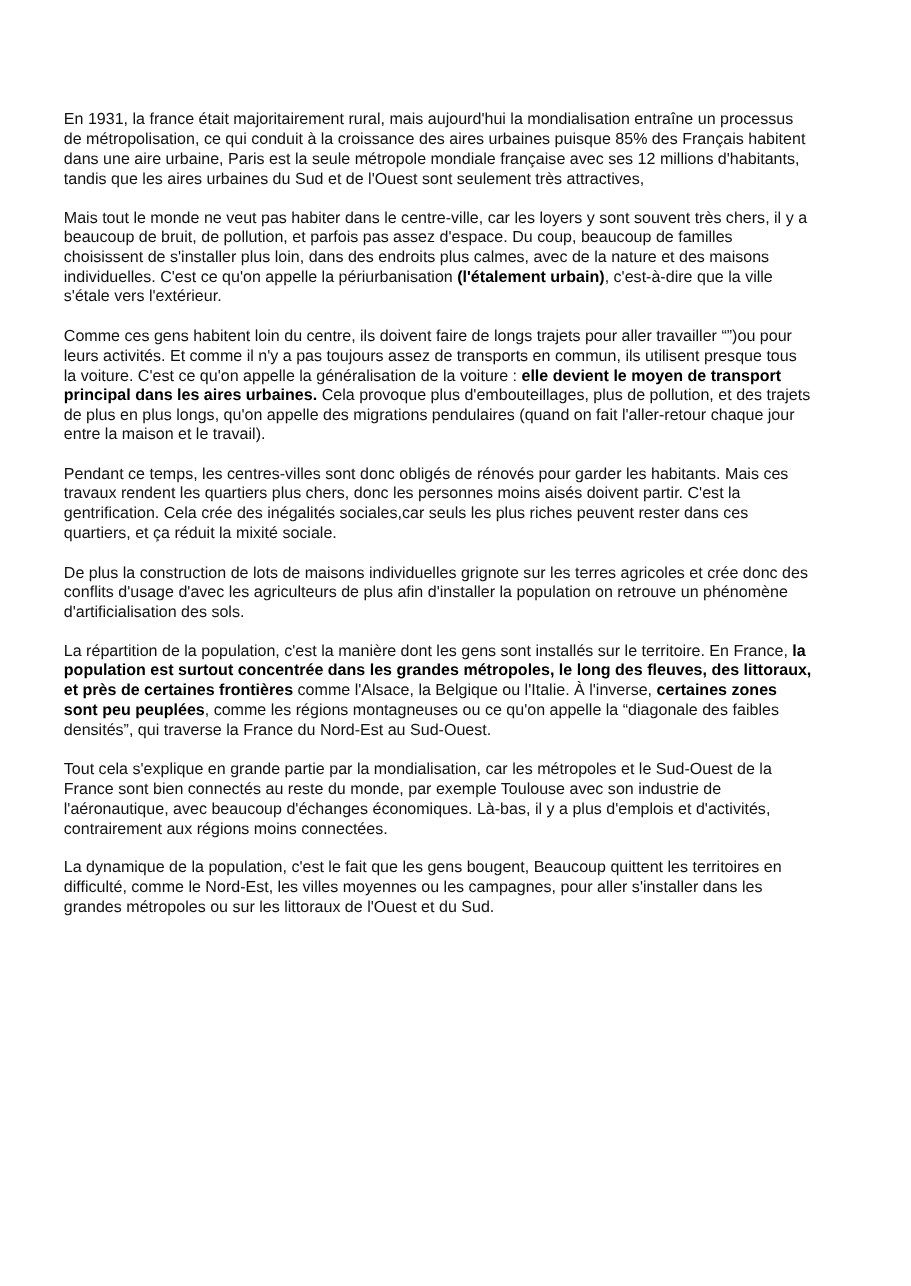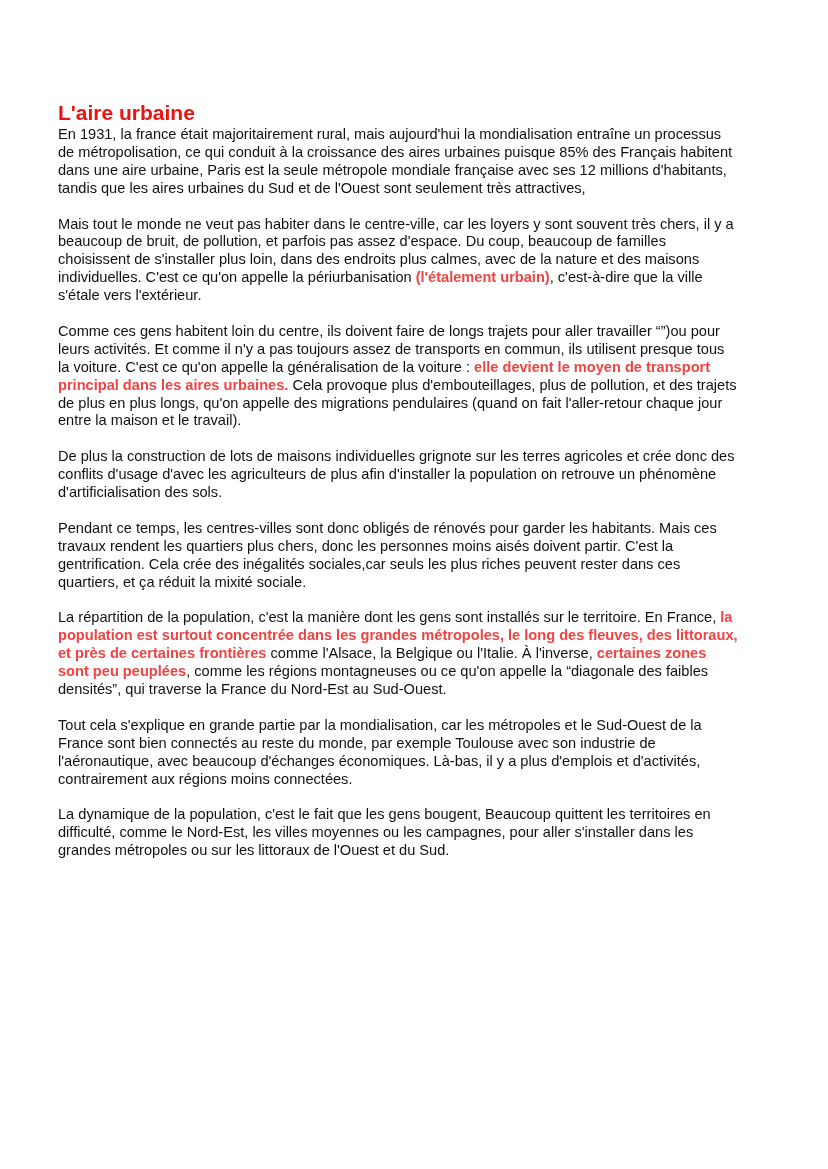--- a/index.html
+++ b/index.html
@@ -8,46 +8,45 @@
       position: absolute; left: 58px; top: 101px; width: 680px;
       font-family: "Liberation Sans", sans-serif;
       font-size: 14.6px; line-height: 17.9px; color: #111111;
     }
     .title {
       font-family: "Liberation Sans", sans-serif;
       font-weight: bold; font-size: 21px; line-height: 24px;
       color: #ee1111; margin: 0 0 1px 0;
     }
     p { margin: 0 0 17.9px 0; }
-    b { font-weight: bold; color: #ef4444; }
+    b { font-weight: bold; color: #000000; }
   </style>
 </head>
 <body>
 
 <div class="page">
-  <div class="title">L'aire urbaine</div>
 
   <p>
     <span>En 1931, la france était majoritairement rural, mais aujourd'hui la mondialisation entraîne un processus de métropolisation, ce qui conduit à la croissance des aires urbaines puisque 85% des Français habitent dans une aire urbaine, Paris est la seule métropole mondiale française avec ses 12 millions d'habitants, tandis que les aires urbaines du Sud et de l'Ouest sont seulement très attractives,</span>
   </p>
 
   <p>
     <span>Mais tout le monde ne veut pas habiter dans le centre-ville, car les loyers y sont souvent très chers, il y a beaucoup de bruit, de pollution, et parfois pas assez d'espace. Du coup, beaucoup de familles choisissent de s'installer plus loin, dans des endroits plus calmes, avec de la nature et des maisons individuelles. C'est ce qu'on appelle la périurbanisation </span><b>(l'étalement urbain)</b><span>, c'est-à-dire que la ville s'étale vers l'extérieur.</span>
   </p>
 
   <p>
     <span>Comme ces gens habitent loin du centre, ils doivent faire de longs trajets pour aller travailler “”)ou pour leurs activités. Et comme il n'y a pas toujours assez de transports en commun, ils utilisent presque tous la voiture. C'est ce qu'on appelle la généralisation de la voiture : </span><b>elle devient le moyen de transport principal dans les aires urbaines.</b><span> Cela provoque plus d'embouteillages, plus de pollution, et des trajets de plus en plus longs, qu'on appelle des migrations pendulaires (quand on fait l'aller-retour chaque jour entre la maison et le travail).</span>
   </p>
 
   <p>
-    <span>De plus la construction de lots de maisons individuelles grignote sur les terres agricoles et crée donc des conflits d'usage d'avec les agriculteurs de plus afin d'installer la population on retrouve un phénomène d'artificialisation des sols.</span>
+    <span>Pendant ce temps, les centres-villes sont donc obligés de rénovés pour garder les habitants. Mais ces travaux rendent les quartiers plus chers, donc les personnes moins aisés doivent partir. C'est la gentrification. Cela crée des inégalités sociales,car seuls les plus riches peuvent rester dans ces quartiers, et ça réduit la mixité sociale.</span>
   </p>
 
   <p>
-    <span>Pendant ce temps, les centres-villes sont donc obligés de rénovés pour garder les habitants. Mais ces travaux rendent les quartiers plus chers, donc les personnes moins aisés doivent partir. C'est la gentrification. Cela crée des inégalités sociales,car seuls les plus riches peuvent rester dans ces quartiers, et ça réduit la mixité sociale.</span>
+    <span>De plus la construction de lots de maisons individuelles grignote sur les terres agricoles et crée donc des conflits d'usage d'avec les agriculteurs de plus afin d'installer la population on retrouve un phénomène d'artificialisation des sols.</span>
   </p>
 
   <p>
     <span>La répartition de la population, c'est la manière dont les gens sont installés sur le territoire. En France, </span><b>la population est surtout concentrée dans les grandes métropoles, le long des fleuves, des littoraux, et près de certaines frontières</b><span> comme l'Alsace, la Belgique ou l'Italie. À l'inverse, </span><b>certaines zones sont peu peuplées</b><span>, comme les régions montagneuses ou ce qu'on appelle la “diagonale des faibles densités”, qui traverse la France du Nord-Est au Sud-Ouest.</span>
   </p>
 
   <p>
     <span>Tout cela s'explique en grande partie par la mondialisation, car les métropoles et le Sud-Ouest de la France sont bien connectés au reste du monde, par exemple Toulouse avec son industrie de l'aéronautique, avec beaucoup d'échanges économiques. Là-bas, il y a plus d'emplois et d'activités, contrairement aux régions moins connectées.</span>
   </p>
 

